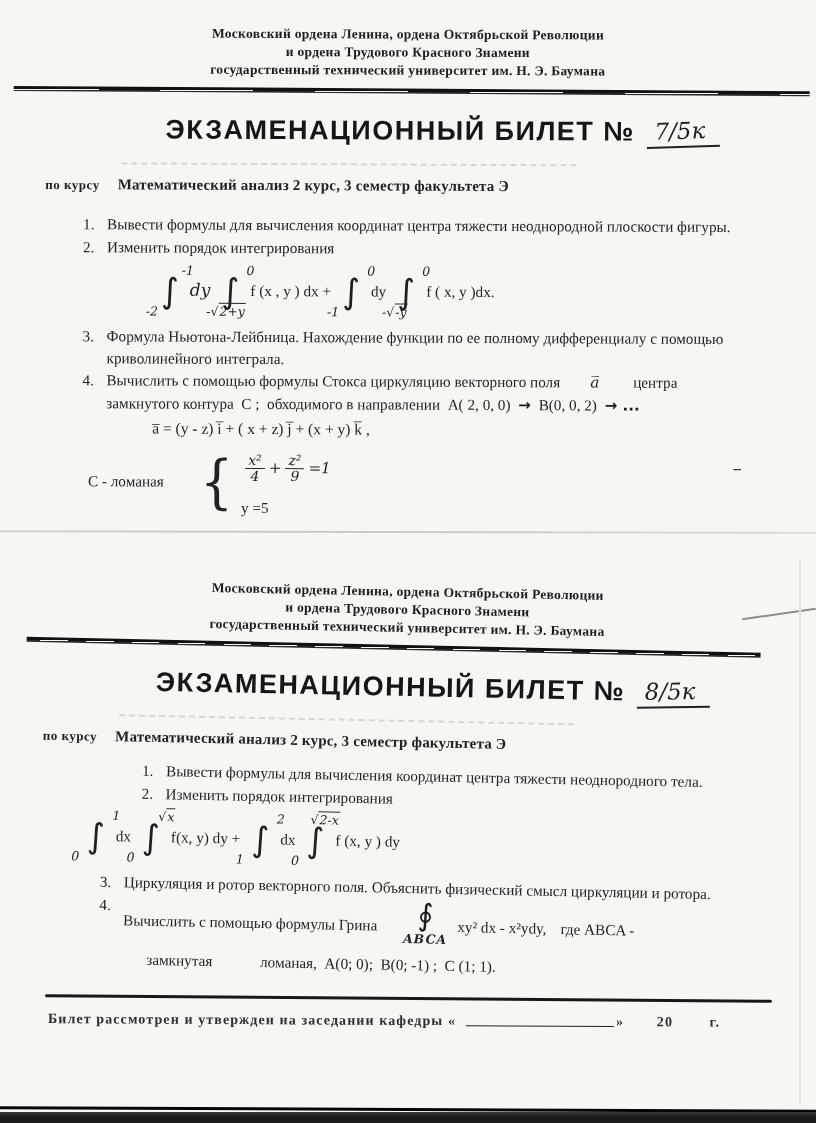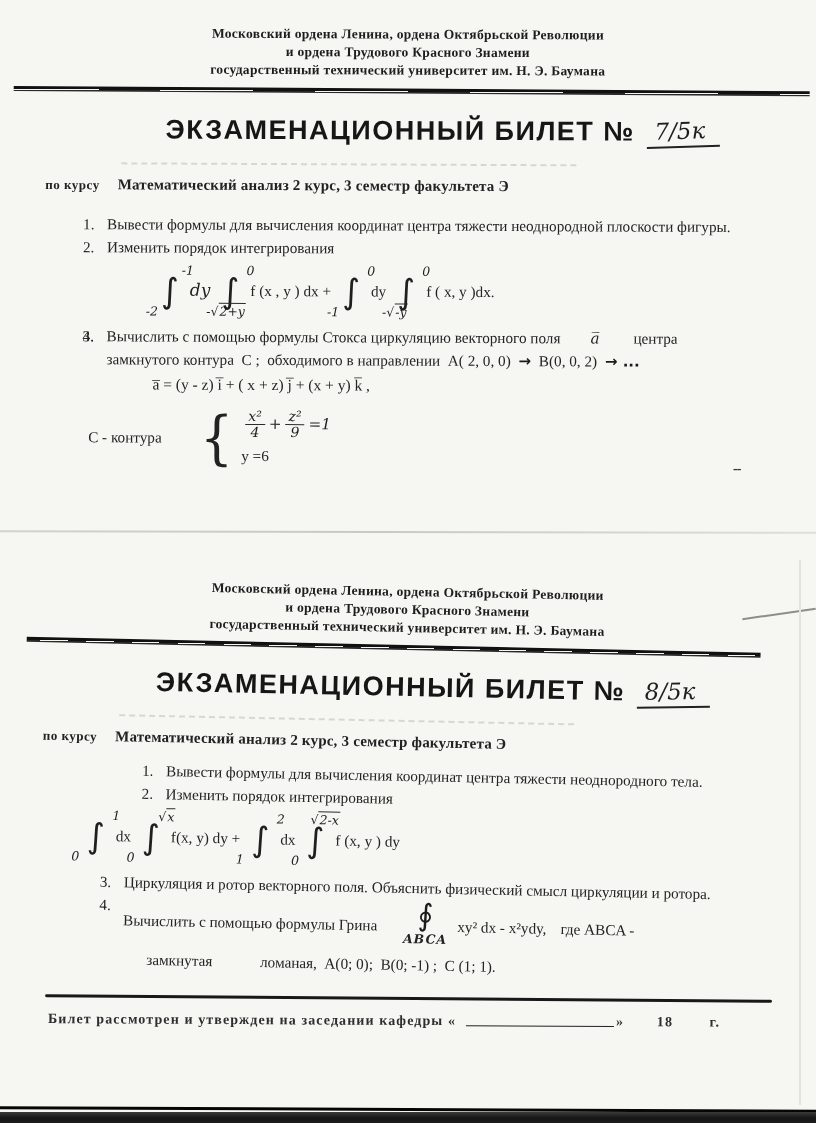--- a/index.html
+++ b/index.html
@@ -55,21 +55,21 @@
   .vec{margin:0 34px 0 30px;}
   .arrow{font-family:"DejaVu Sans",sans-serif;font-weight:bold;font-size:15px;color:#1a1a1a;margin:0 4px;}
   .vec-eq{margin-top:3px;padding-left:46px;font-size:15.5px;}
 
   .ellipse-row{display:flex;align-items:center;margin:10px 0 0 6px;height:64px;}
   .ell-label{width:86px;}
   .brace{font-family:"DejaVu Serif",serif;font-size:52px;line-height:52px;font-weight:400;
          transform:scaleY(1.12);margin:0 8px 0 26px;color:#222;}
   .ell-sys{display:inline-flex;flex-direction:column;}
   .ell-line1{display:inline-flex;align-items:center;}
-  .frac{display:inline-flex;flex-direction:column;align-items:center;font-size:14px;line-height:15px;margin:0 4px;}
+  .frac{display:inline-flex;flex-direction:column;align-items:center;font-size:14px;line-height:15px;margin:8px 4px;}
   .frac .num{border-bottom:1.3px solid #2a2a2a;padding:0 3px;}
   .ell-line2{margin-top:5px;}
 
   
   .q4row{display:flex;align-items:center;height:52px;}
   .ointcol{display:inline-flex;flex-direction:column;align-items:center;margin:0 10px 0 26px;}
   .ointsign{font-family:"DejaVu Sans",sans-serif;font-size:30px;line-height:26px;color:#1c1c1c;}
   .ointsub{font-family:"DejaVu Serif",serif;font-style:italic;font-weight:bold;font-size:12.5px;letter-spacing:1px;}
   .q4b{margin-top:2px;padding-left:24px;}
   .gap40{margin-left:44px;}
@@ -157,50 +157,51 @@
             <span class="lim top hw">0</span>
             <span class="isign">∫</span>
             <span class="lim bot hw"><span>-√</span><span class="rad">-y</span></span>
           </span>
         </span>
         <span class="ibody typed">f ( x, y )dx.</span>
       </div>
 
       <div class="item">
         <span class="num">3.</span>
+        <span>Формула Ньютона-Лейбница. Нахождение функции по ее полному дифференциалу с помощью криволинейного интеграла.</span>
       </div>
       <div class="item">
         <span class="num">4.</span>
         <span>Вычислить с помощью формулы Стокса циркуляцию векторного поля</span><span class="hw vec">a̅</span><span>центра</span>
         <div>
           <span>замкнутого контура&nbsp; C ;&nbsp; обходимого в направлении&nbsp; A( 2, 0, 0)</span>
           <span class="arrow">→</span>
           <span>B(0, 0, 2)</span>
           <span class="arrow">→ ...</span>
         </div>
         <div class="vec-eq">a̅ = (y - z) i̅ + ( x + z) j̅ + (x + y) k̅ ,</div>
       </div>
 
       <div class="ellipse-row">
-        <span class="ell-label typed">C - контура</span>
+        <span class="ell-label typed">C - ломаная</span>
         <span class="brace">{</span>
         <span class="ell-sys">
           <span class="ell-line1 hw">
             <span class="frac">
                 <span class="num">x²</span>
                 <span class="den">4</span>
               </span>
             <span>+</span>
             <span class="frac">
                 <span class="num">z²</span>
                 <span class="den">9</span>
               </span>
             <span>=1</span>
           </span>
-          <span class="ell-line2 typed">y =6</span>
+          <span class="ell-line2 typed">y =5</span>
         </span>
       </div>
     </div>
   </section>
 
   <div class="page-split"></div>
   <span class="pen-mark">--</span>
 
   <section class="ticket t2">
     <div class="hdr">
@@ -287,21 +288,21 @@
           <span class="gap40">ломаная,&nbsp; A(0; 0);&nbsp; B(0; -1) ;&nbsp; C (1; 1).</span>
         </div>
       </div>
     </div>
   </section>
 
   <div class="footer">
     <div class="frule"></div>
     <div class="ftext">
       <span>Билет рассмотрен и утвержден на заседании кафедры «</span><span class="fblank"></span><span>»</span>
-      <span class="fyear">18</span>
+      <span class="fyear">20</span>
       <span class="fg">г.</span>
     </div>
   </div>
 
   <div class="scratch"></div>
   <div class="paper-edge"></div>
   <div class="bottom-line"></div>
   <div class="bottom-band"></div>
 </div>
 

